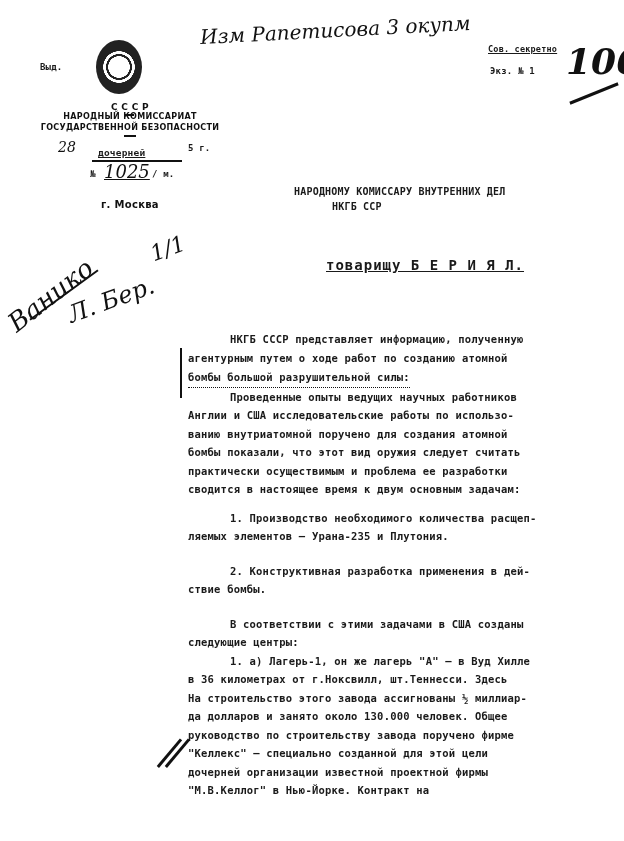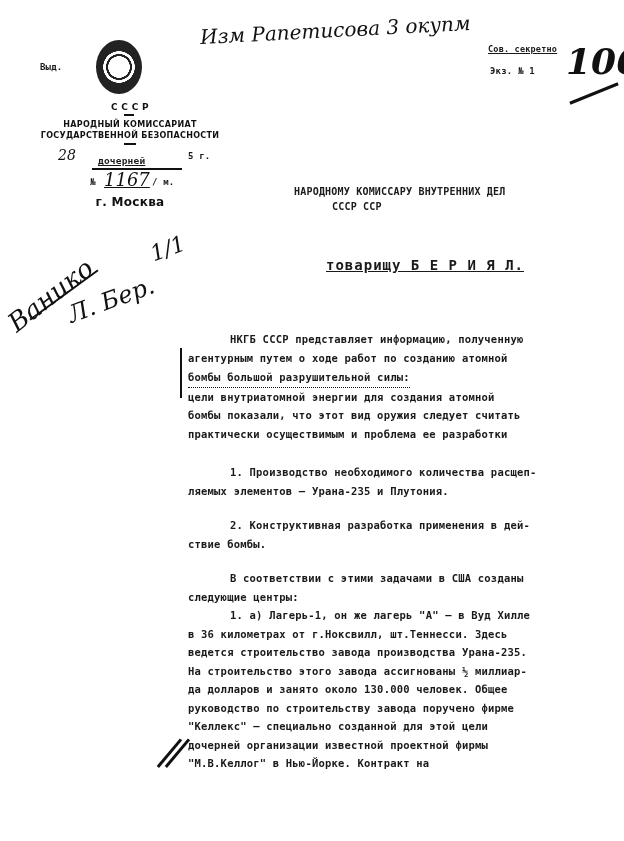--- a/index.html
+++ b/index.html
@@ -28,83 +28,85 @@
 <div class="abs emblem" style="left:96px; top:40px;"></div>
 
 <div class="abs tw ul" style="left:488px; top:44px; font-size:8.5px;">Сов. секретно</div>
 <div class="abs tw" style="left:490px; top:66px; font-size:9px;">Экз. № 1</div>
 <div class="abs hand" style="left:566px; top:40px; font-size:36px; font-weight:bold;">106</div>
 <div class="abs line" style="left:568px; top:92px; width:52px; height:3px; transform:rotate(-22deg);"></div>
 
 <div class="abs" style="left:40px; top:102px; width:180px;">
   <div class="hdr" style="font-size:9px;">С С С Р</div>
   <div class="abs line" style="left:84px; top:12px; width:10px; height:1.5px;"></div>
-  <div class="hdr" style="margin-top:8px;">НАРОДНЫЙ КОМИССАРИАТ</div>
+  <div class="hdr" style="margin-top:0;">НАРОДНЫЙ КОМИССАРИАТ</div>
   <div class="hdr" style="margin-top:2px;">ГОСУДАРСТВЕННОЙ БЕЗОПАСНОСТИ</div>
   <div style="height:6px; display:flex; justify-content:center; margin-top:3px;">
     <div class="line" style="width:12px; height:2px;"></div>
   </div>
   <div style="position:relative; height:18px; margin-top:4px;">
     <span class="abs hand" style="left:18px; top:-6px; font-size:14px;">28</span>
     <span class="abs tw ul" style="left:58px; top:2px; font-size:9.5px;">дочерней</span>
     <span class="abs line" style="left:52px; top:15px; width:90px; height:1.5px;"></span>
     <span class="abs tw" style="left:148px; top:-2px; font-size:9px;">5 г.</span>
   </div>
   <div style="position:relative; height:22px;">
     <span class="abs tw" style="left:50px; top:6px; font-size:9px;">№</span>
-    <span class="abs hand ul" style="left:64px; top:-2px; font-size:18px;">1167</span>
+    <span class="abs hand ul" style="left:64px; top:-2px; font-size:18px;">1025</span>
     <span class="abs tw" style="left:112px; top:6px; font-size:9px;">/ м.</span>
   </div>
-  <div class="hdr" style="margin-top:2px; font-size:12px;">г. Москва</div>
+  <div class="hdr" style="margin-top:14px; font-size:10px;">г. Москва</div>
 </div>
 
 <div class="abs tw" style="left:256px; top:186px; font-size:10px;padding-left:38px;">НАРОДНОМУ КОМИССАРУ ВНУТРЕННИХ ДЕЛ</div>
-<div class="abs tw" style="left:332px; top:201px; font-size:10px;">СССР ССР</div>
+<div class="abs tw" style="left:332px; top:201px; font-size:10px;">НКГБ ССР</div>
 <div class="abs tw ul" style="left:326px; top:257px; font-size:14px; letter-spacing:1px;">товарищу  Б Е Р И Я  Л.</div>
 
 <div class="abs hand" style="left:2px; top:260px; font-size:26px; transform:rotate(-38deg); transform-origin:left top; top:314px;">Ванико</div>
 <div class="abs line" style="left:22px; top:294px; width:84px; height:2px; transform:rotate(-36deg);"></div>
 <div class="abs hand" style="left:66px; top:286px; font-size:24px; transform:rotate(-20deg);">Л. Бер.</div>
 <div class="abs hand" style="left:150px; top:236px; font-size:22px; transform:rotate(-20deg);">1/1</div>
 
 <div class="abs" style="left:188px; top:330px; width:436px;">
 
   <div class="abs line" style="left:-8px; top:18px; width:2px; height:50px;"></div>
 
   <div style="line-height:18.5px;">
     <div class="tw" style="padding-left:42px;">НКГБ СССР представляет информацию, полученную</div>
     <div class="tw">агентурным путем о ходе работ по созданию атомной</div>
     <div class="tw ul-dot" style="display:inline-block;">бомбы большой разрушительной силы:</div>
   </div>
 
   <div style="line-height:18.5px; margin-top:0px;">
-    <div class="tw">цели внутриатомной энергии для создания атомной</div>
+    <div class="tw" style="padding-left:42px;">Проведенные опыты ведущих научных работников</div>
+    <div class="tw">Англии и США исследовательские работы по использо-</div>
+    <div class="tw">ванию внутриатомной поручено для создания атомной</div>
     <div class="tw">бомбы показали, что этот вид оружия следует считать</div>
     <div class="tw">практически осуществимым и проблема ее разработки</div>
+    <div class="tw">сводится в настоящее время к двум основным задачам:</div>
   </div>
 
-  <div style="line-height:18.5px; margin-top:20px;">
+  <div style="line-height:18.5px; margin-top:10px;">
     <div class="tw" style="padding-left:42px;">1. Производство необходимого количества расщеп-</div>
     <div class="tw">ляемых элементов – Урана-235 и Плутония.</div>
   </div>
 
   <div style="line-height:18.5px;">
     <div class="tw" style="padding-left:42px;margin-top:16px;">2. Конструктивная разработка применения в дей-</div>
     <div class="tw">ствие бомбы.</div>
   </div>
 
   <div style="line-height:18.5px; margin-top:16px;">
     <div class="tw" style="padding-left:42px;">В соответствии с этими задачами в США созданы</div>
     <div class="tw">следующие центры:</div>
   </div>
 
   <div style="line-height:18.5px; margin-top:0;">
     <div class="tw" style="padding-left:42px;">1. а) Лагерь-1, он же лагерь "А" – в Вуд Хилле</div>
     <div class="tw">в 36 километрах от г.Ноксвилл, шт.Теннесси. Здесь</div>
-    <div class="tw">ведется строительство завода производства Урана-235.</div>
     <div class="tw">На строительство этого завода ассигнованы ½ миллиар-</div>
     <div class="tw">да долларов и занято около 130.000 человек. Общее</div>
     <div class="tw">руководство по строительству завода поручено фирме</div>
     <div class="tw">"Келлекс" – специально созданной для этой цели</div>
     <div class="tw">дочерней организации известной проектной фирмы</div>
     <div class="tw">"М.В.Келлог" в Нью-Йорке.  Контракт  на</div>
   </div>
 </div>
 
 <div class="abs line" style="left:168px; top:735px; width:2.5px; height:36px; transform:rotate(40deg);"></div>

